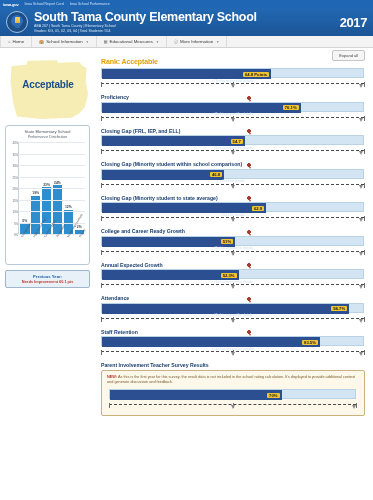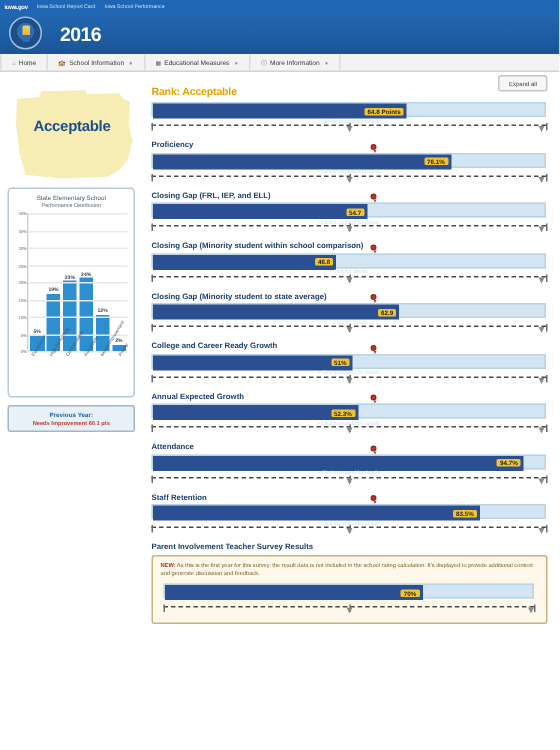--- a/index.html
+++ b/index.html
@@ -170,21 +170,26 @@
   <div class="browser-strip">
     <span class="bs-logo">iowa.gov</span>
     <span class="bs-tab">Iowa School Report Card</span>
     <span class="bs-tab">Iowa School Performance</span>
   </div>
 
   <div class="header">
     <div class="seal">
         <div class="torch"></div>
       </div>
-    <div class="year">2016</div>
+    <div class="head-text">
+      <div class="school-title">South Tama County Elementary School</div>
+      <div class="school-sub">AEA 267 | South Tama County | Elementary School</div>
+      <div class="school-sub">Grades: KG, 01, 02, 03, 04 | Total Students: 554</div>
+    </div>
+    <div class="year">2017</div>
   </div>
 
   <div class="nav">
     <div class="nav-item">
       <span class="nav-ico">⌂</span>
       <span>Home</span>
     </div>
     <div class="nav-item">
       <span class="nav-ico">🏫</span>
       <span>School Information</span>

